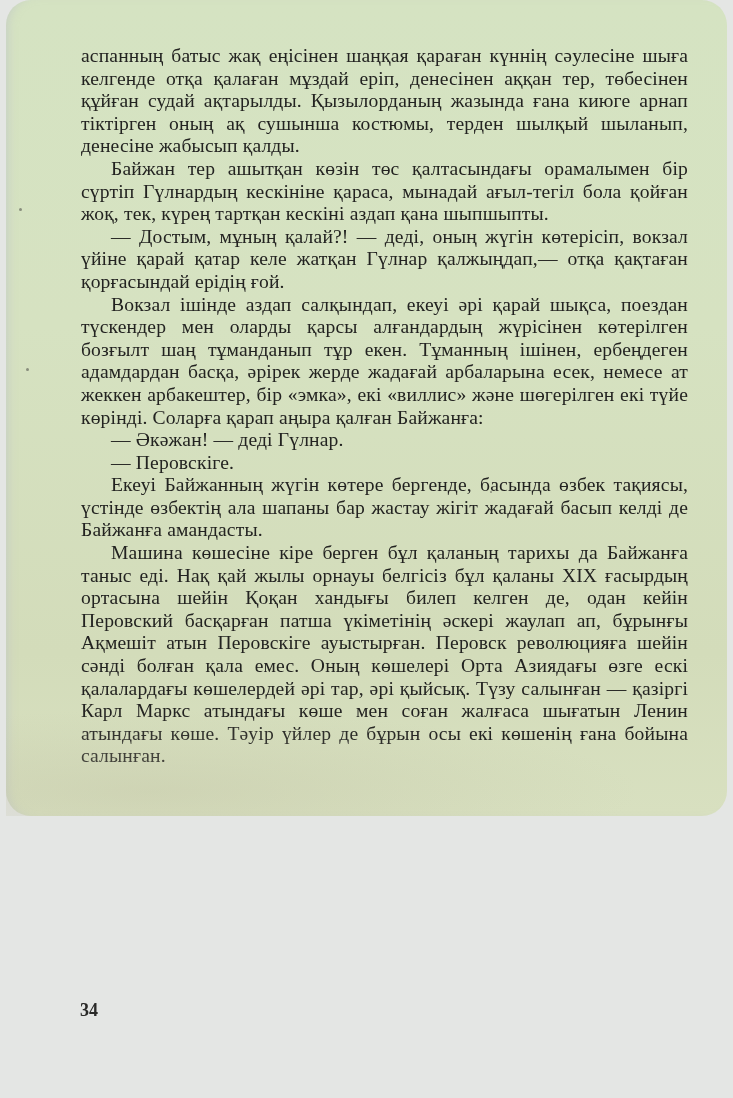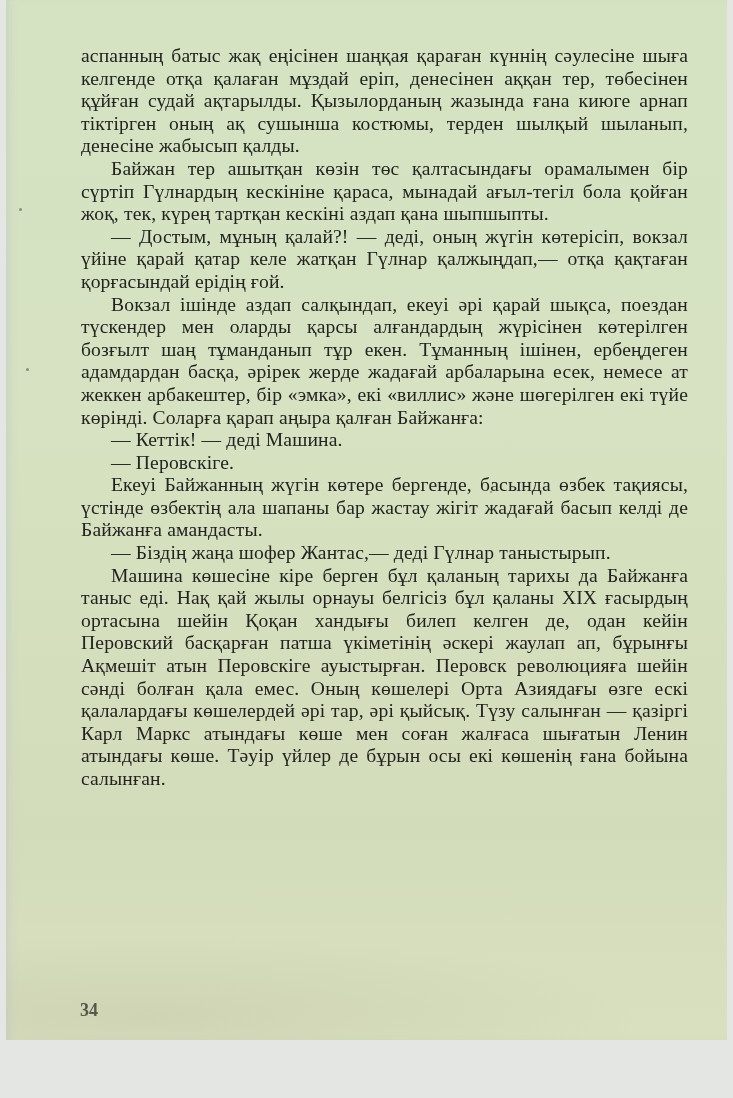--- a/index.html
+++ b/index.html
@@ -11,23 +11,24 @@
       height: 1098px;
       background: #e4e6e4;
       position: relative;
       overflow: hidden;
     }
     .page {
       position: absolute;
       left: 6px;
       top: 0;
       width: 721px;
-      height: 1040px;
+      height: 816px;
       background: linear-gradient(180deg, #d5e3c2 0%, #d6e2c1 40%, #d3dcba 80%, #d8e0c0 100%);
       box-shadow: inset 8px 0 10px -6px rgba(190,195,200,0.6);
+      border-radius: 25px;
     }
     .page::after {
       content: "";
       position: absolute;
       left: 0; right: 0; bottom: 0; height: 120px;
       background: radial-gradient(ellipse at 20% 80%, rgba(190,190,160,0.35), rgba(0,0,0,0) 60%);
       pointer-events: none;
     }
     .text-block {
       position: absolute;
@@ -69,24 +70,23 @@
   </style>
 </head>
 <body>
 
 <div class="page">
   <div class="text-block">
     <p class="no-indent">аспанның батыс жақ еңісінен шаңқая қараған күннің сәулесіне шыға келгенде отқа қалаған мұздай еріп, денесінен аққан тер, төбесінен құйған судай ақтарылды. Қызылорданың жазында ғана киюге арнап тіктірген оның ақ сушынша костюмы, терден шылқый шыланып, денесіне жабысып қалды.</p>
     <p>Байжан тер ашытқан көзін төс қалтасындағы орамалымен бір сүртіп Гүлнардың кескініне қараса, мынадай ағыл-тегіл бола қойған жоқ, тек, күрең тартқан кескіні аздап қана шыпшыпты.</p>
     <p>— Достым, мұның қалай?! — деді, оның жүгін көтерісіп, вокзал үйіне қарай қатар келе жатқан Гүлнар қалжыңдап,— отқа қақтаған қорғасындай ерідің ғой.</p>
     <p>Вокзал ішінде аздап салқындап, екеуі әрі қарай шықса, поездан түскендер мен оларды қарсы алғандардың жүрісінен көтерілген бозғылт шаң тұманданып тұр екен. Тұманның ішінен, ербеңдеген адамдардан басқа, әрірек жерде жадағай арбаларына есек, немесе ат жеккен арбакештер, бір «эмка», екі «виллис» және шөгерілген екі түйе көрінді. Соларға қарап аңыра қалған Байжанға:</p>
-    <p>— Кеттік! — деді Машина.</p>
+    <p>— Әкәжан! — деді Гүлнар.</p>
     <p>— Перовскіге.</p>
     <p>Екеуі Байжанның жүгін көтере бергенде, басында өзбек тақиясы, үстінде өзбектің ала шапаны бар жастау жігіт жадағай басып келді де Байжанға амандасты.</p>
-    <p>— Біздің жаңа шофер Жантас,— деді Гүлнар таныстырып.</p>
     <p>Машина көшесіне кіре берген бұл қаланың тарихы да Байжанға таныс еді. Нақ қай жылы орнауы белгісіз бұл қаланы XIX ғасырдың ортасына шейін Қоқан хандығы билеп келген де, одан кейін Перовский басқарған патша үкіметінің әскері жаулап ап, бұрынғы Ақмешіт атын Перовскіге ауыстырған. Перовск революцияға шейін сәнді болған қала емес. Оның көшелері Орта Азиядағы өзге ескі қалалардағы көшелердей әрі тар, әрі қыйсық. Түзу салынған — қазіргі Карл Маркс атындағы көше мен соған жалғаса шығатын Ленин атындағы көше. Тәуір үйлер де бұрын осы екі көшенің ғана бойына салынған.</p>
   </div>
 
   <div class="page-number">34</div>
 
   <span class="speck" style="left:13px; top:208px;"></span>
   <span class="speck" style="left:20px; top:368px;"></span>
   <span class="speck" style="left:484px; top:491px; width:2px; height:2px;"></span>
 </div>
 

